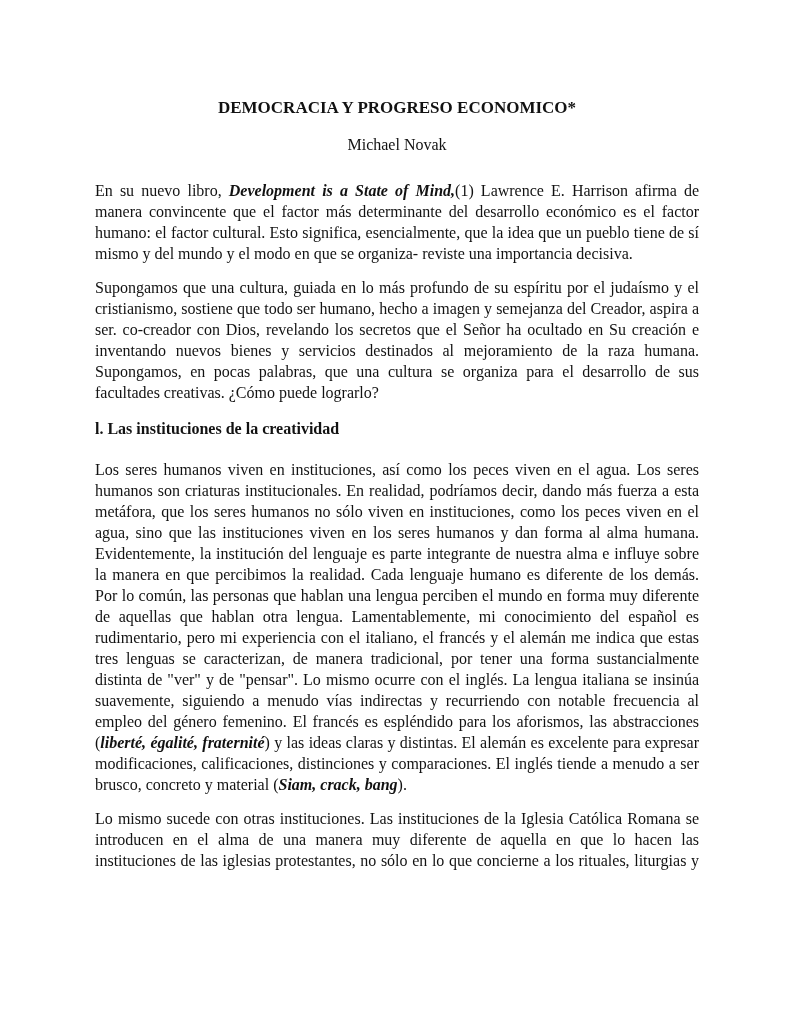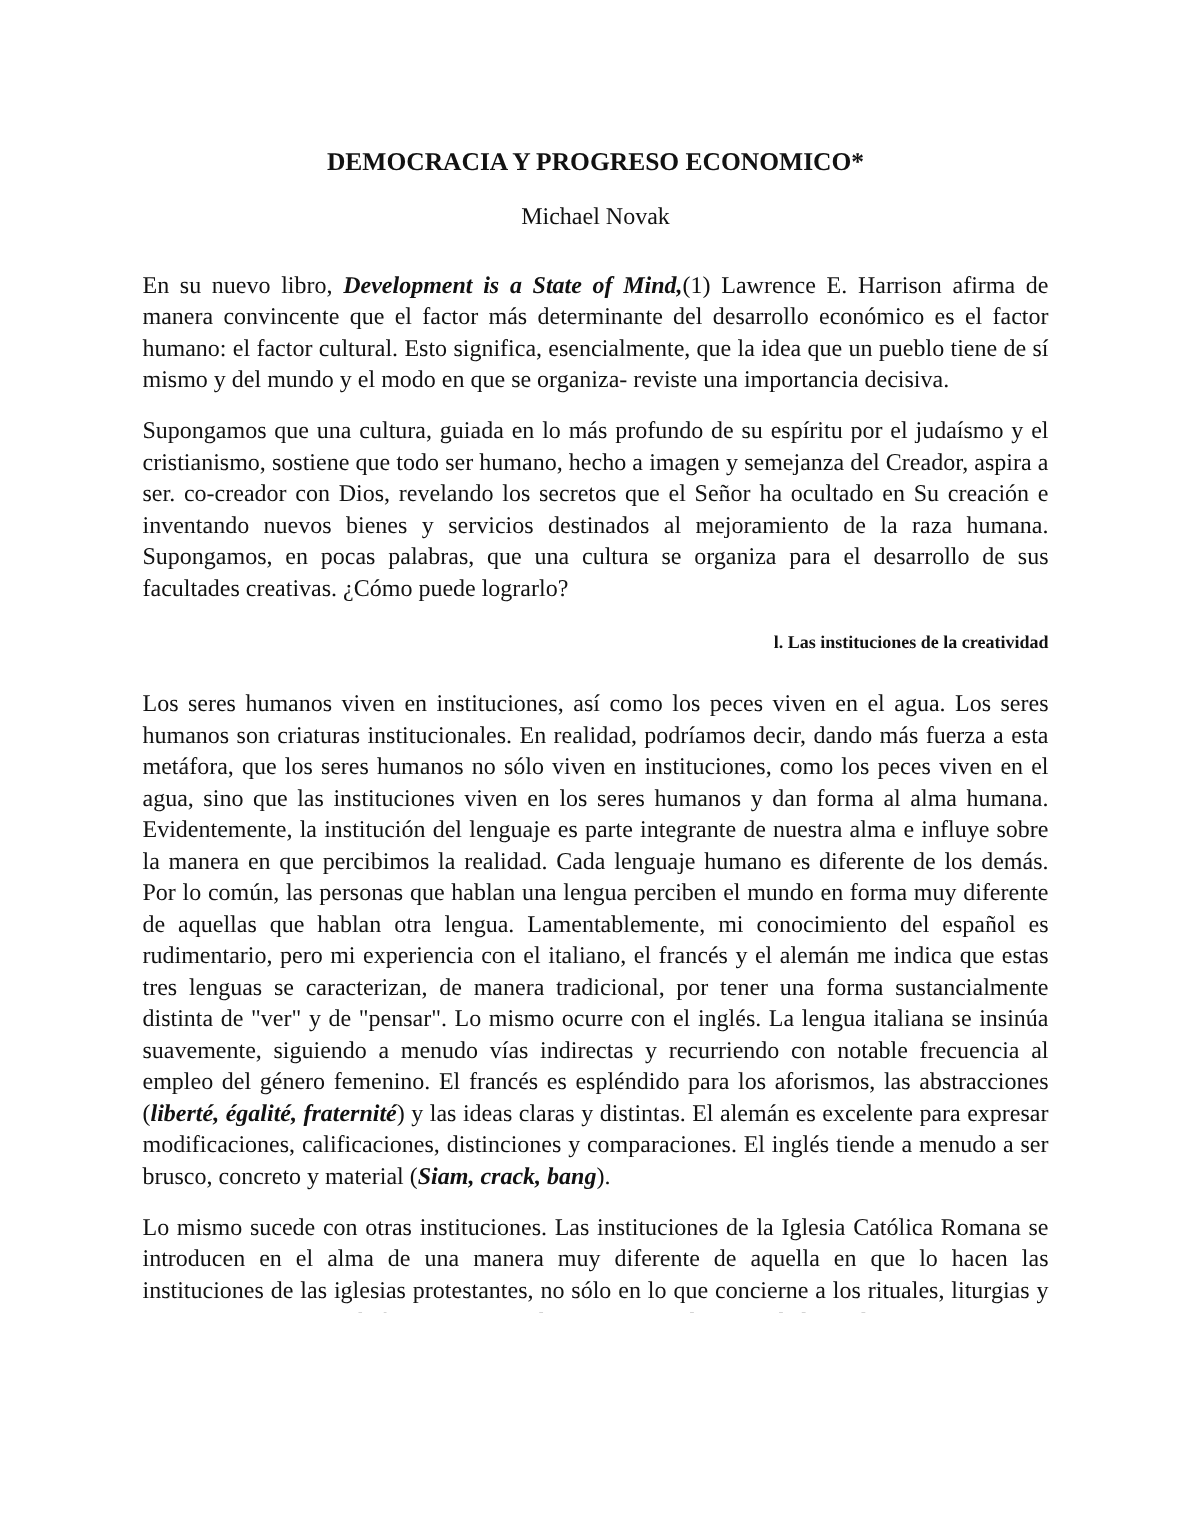--- a/index.html
+++ b/index.html
@@ -28,23 +28,23 @@
   }
   .author-byline {
     text-align: center;
     margin: 0 0 25px 0;
   }
   p.body-para {
     text-align: justify;
     margin: 0 0 13px 0;
   }
   .section-heading {
-    font-size: 12px;
+    font-size: 16px;
     font-weight: bold;
-    text-align: right;
+    text-align: left;
     margin: 15px 0 20px 0;
   }
   .bi {
     font-style: italic;
     font-weight: bold;
     margin-top: 40px;
   }
 </style>
 </head>
 <body>

